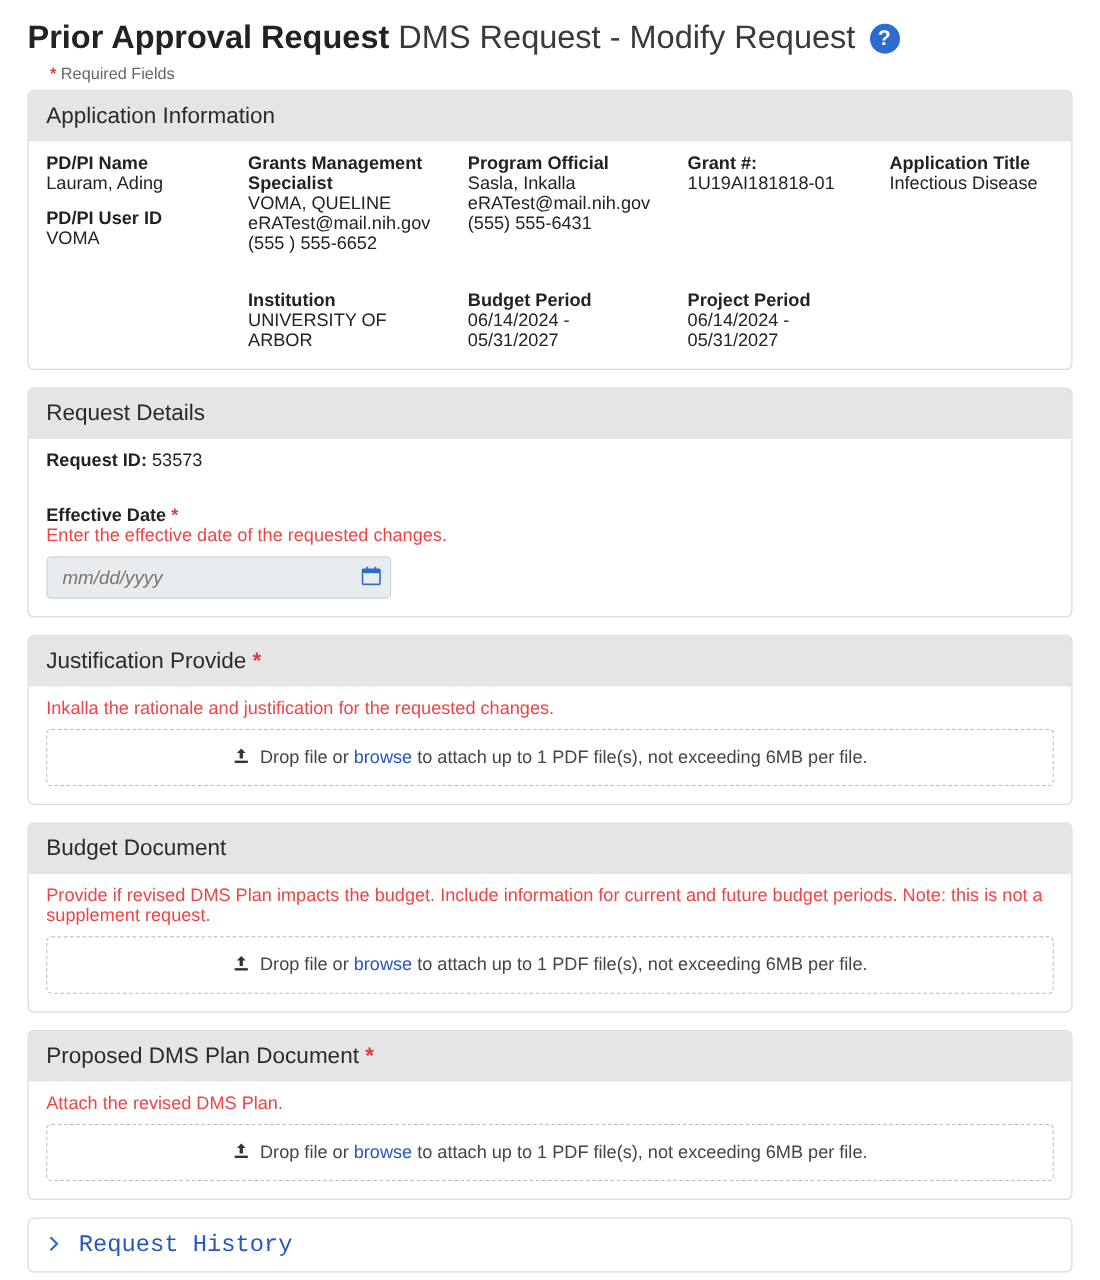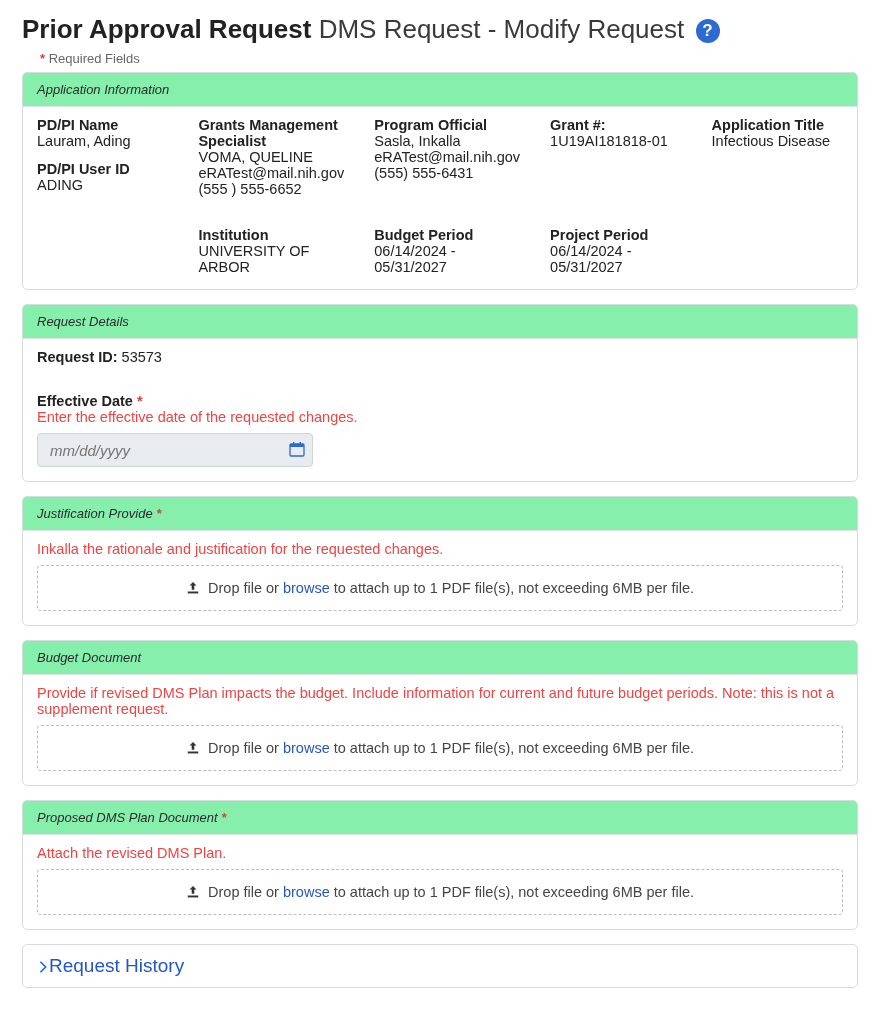--- a/index.html
+++ b/index.html
@@ -40,27 +40,26 @@
     margin: 6px 0 6px 18px;
   }
   .req-star { color: #d9413a; font-weight: 600; }
   .card {
     border: 1px solid #d7dbdf;
     border-radius: 5px;
     margin-bottom: 14px;
     overflow: hidden;
   }
   .card-header {
-    background: #86efac;
+    background: #e5e5e5;
     border-bottom: 1px solid #e1e4e8;
     padding: 9px 14px;
-    font-size: 13px;
+    font-size: 18px;
     font-weight: 500;
     color: #2b2b2b;
-    font-style: italic;
   }
   .card-body {
     padding: 10px 14px 14px 14px;
   }
   .info-grid {
     display: grid;
     grid-template-columns: 1fr 1fr 1fr 1fr 1fr;
     column-gap: 14px;
     row-gap: 14px;
     gap: 30px;
@@ -112,23 +111,24 @@
     font-weight: bold;
     margin-right: 4px;
   }
   .dropzone .browse {
     color: #2457c5;
     text-decoration: none;
   }
   .history-header {
     display: flex;
     align-items: center;
-    gap: 0;
+    gap: 14px;
     padding: 10px 14px;
     cursor: pointer;
+    font-family: Liberation Mono, monospace;
   }
   .history-title {
     color: #2457c5;
     font-size: 19px;
     font-weight: 500;
   }
   .chevron {
     color: #2457c5;
     font-size: 18px;
   }
@@ -150,21 +150,21 @@
 
 <div class="card">
   <div class="card-header">Application Information</div>
   <div class="card-body">
     <div class="info-grid">
 
       <div>
         <div class="info-label">PD/PI Name</div>
         <div class="info-val">Lauram, Ading</div>
         <div class="info-label" style="margin-top:12px">PD/PI User ID</div>
-        <div class="info-val">ADING</div>
+        <div class="info-val">VOMA</div>
       </div>
 
       <div>
         <div class="info-label">Grants Management Specialist</div>
         <div class="info-val">VOMA, QUELINE</div>
         <div class="info-val">eRATest@mail.nih.gov</div>
         <div class="info-val">(555 ) 555-6652</div>
       </div>
 
       <div>

